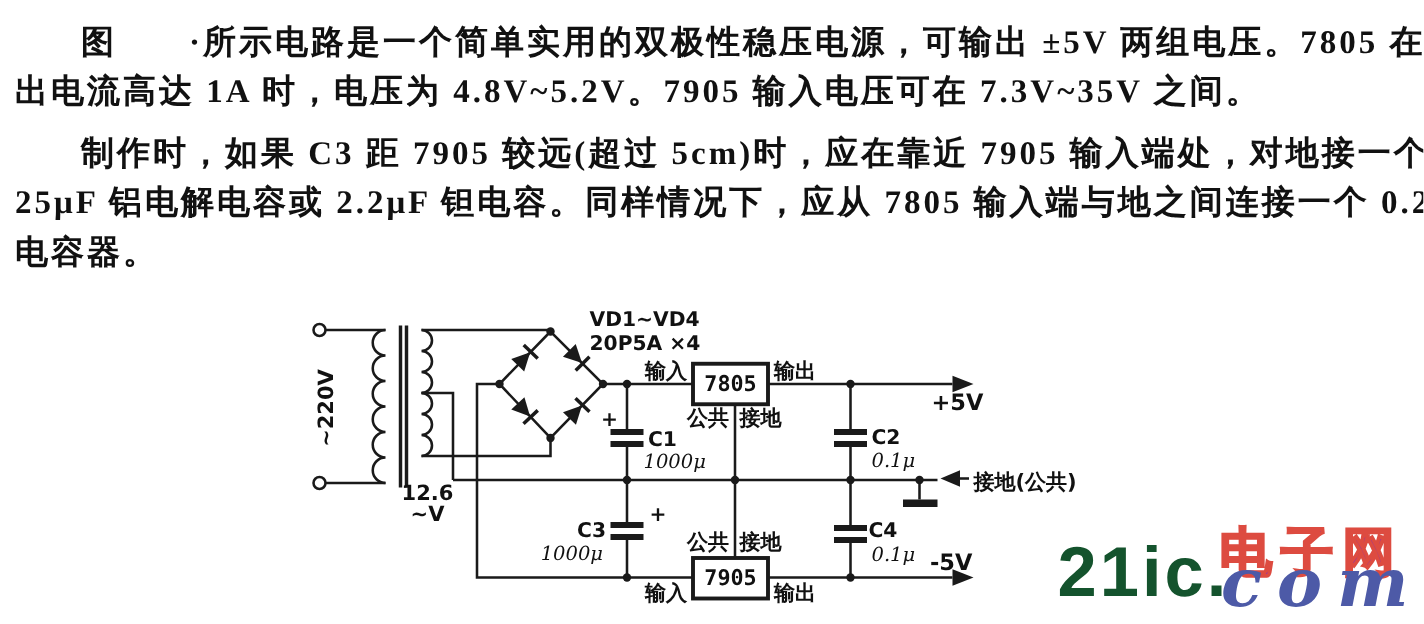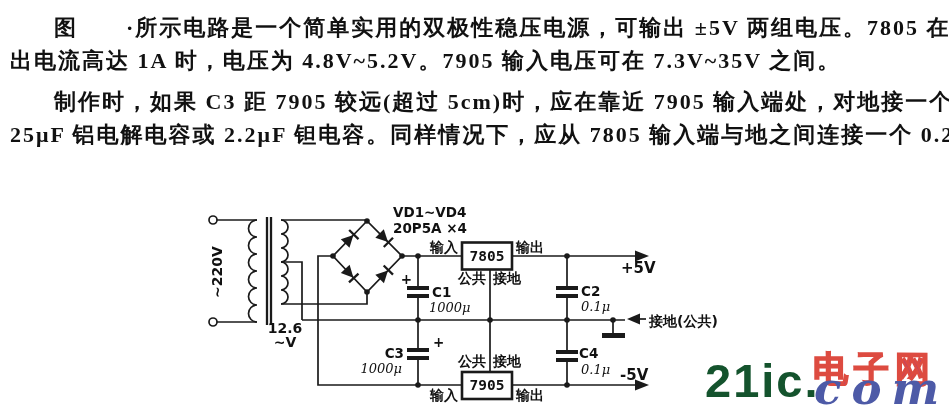--- a/index.html
+++ b/index.html
@@ -36,20 +36,21 @@
 </head>
 <body>
 
 <div class="page">
 
   <div class="doc">
     <div class="line indent">图　　·所示电路是一个简单实用的双极性稳压电源，可输出 ±5V 两组电压。7805 在输</div>
     <div class="line">出电流高达 1A 时，电压为 4.8V~5.2V。7905 输入电压可在 7.3V~35V 之间。</div>
     <div class="line indent para-gap">制作时，如果 C3 距 7905 较远(超过 5cm)时，应在靠近 7905 输入端处，对地接一个</div>
     <div class="line">25μF 铝电解电容或 2.2μF 钽电容。同样情况下，应从 7805 输入端与地之间连接一个 0.22μF</div>
+    <div class="line">电容器。</div>
   </div>
 
   <svg class="circuit" width="949" height="416" viewBox="0 0 949 416">
 
     <g>
       <circle cx="213" cy="220" r="4" class="wire"></circle>
       <circle cx="213" cy="322" r="4" class="wire"></circle>
       <line x1="217" y1="220" x2="257" y2="220" class="wire"></line>
       <line x1="217" y1="322" x2="257" y2="322" class="wire"></line>
       <text x="222" y="272" class="lblcn" text-anchor="middle" transform="rotate(-90 222 272)">~220V</text>

